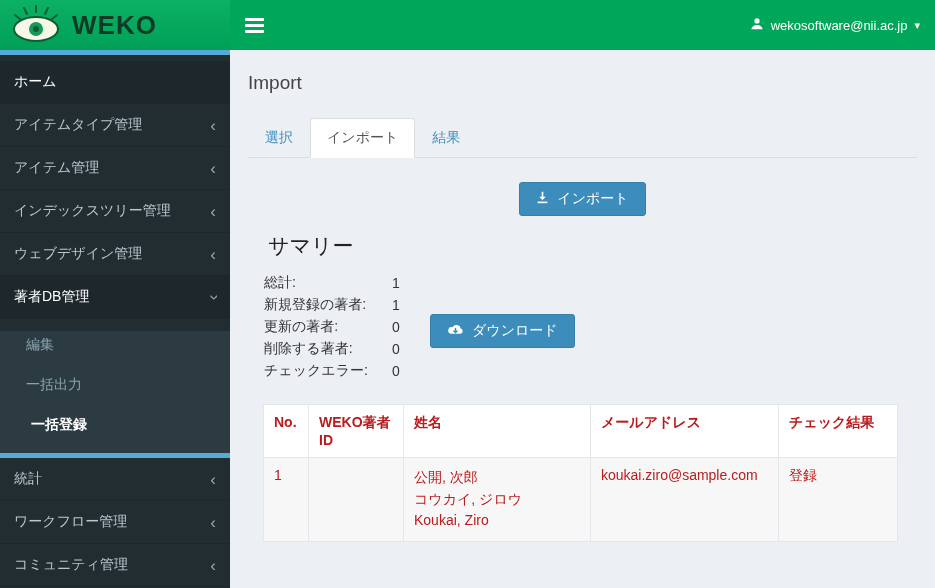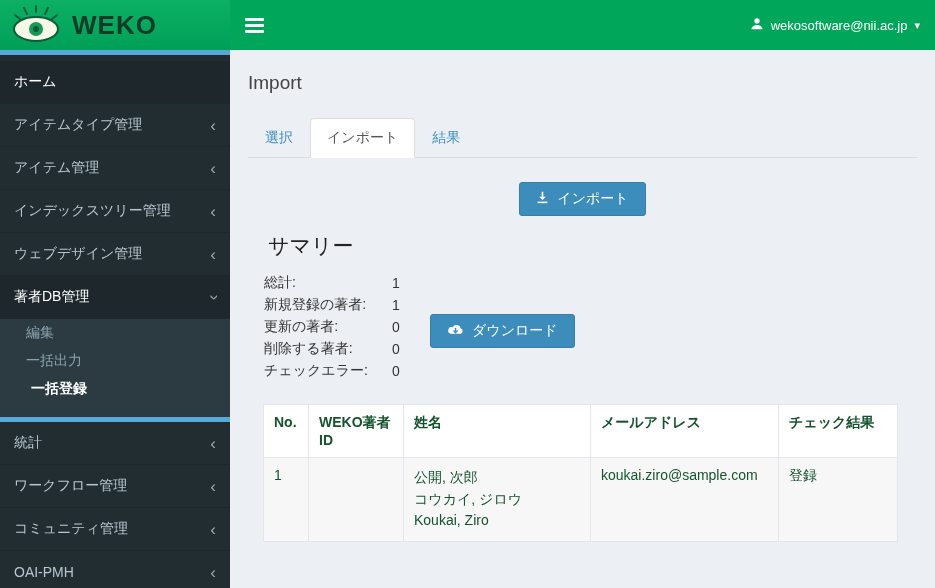--- a/index.html
+++ b/index.html
@@ -38,21 +38,21 @@
     height:43px; padding:0 14px; font-size:14px; cursor:pointer;
     display:flex; align-items:center; justify-content:space-between;
     border-bottom:1px solid #1d272c;
   }
   .side-item.active { background:#1e282c; color:#fff; }
   .chev { font-size:17px; color:#9aa9b0; line-height:1; display:inline-block; }
   .chev.down { transform:rotate(-90deg); }
   .submenu { background:#2c3b41; padding-bottom:14px; }
   .sub-item {
     height:28px; padding:0 14px 0 26px; font-size:14px; color:#8aa4af;
-    display:flex; align-items:center; cursor:pointer;
+    display:flex; align-items:center; cursor:pointer;margin-top:12px;
   }
   .sub-item.active { color:#fff; font-weight:bold;padding-left:31px; }
 
   
   .content { flex:1; padding:22px 18px 0 18px; overflow:hidden; }
   .page-title { font-size:19px; font-weight:500; color:#444; margin-bottom:24px; }
 
   .tabs { display:flex; border-bottom:1px solid #ddd; }
   .tab {
     padding:10px 16px; font-size:14px; color:#3c8dbc; cursor:pointer;
@@ -74,21 +74,21 @@
   .summary-row { height:22px; display:flex; align-items:center; }
   .summary-label { width:128px; }
   .download-btn { position:absolute; left:166px; top:42px; }
 
   table.author-table {
     width:634px; margin:22px 0 0 15px; border-collapse:collapse;
     background:#fff; font-size:14px; table-layout:fixed;
   }
   .author-table th, .author-table td {
     border:1px solid #e3e6ea; padding:9px 10px; text-align:left;
-    vertical-align:top; color:#14532d;
+    vertical-align:top; color:#b91c1c;
   }
   .author-table th { font-weight:bold; background:#fff; }
   .author-table tbody tr { background:#f7f7f7; }
   .name-line { line-height:1.55; }
   .col-no { width:45px; } .col-id { width:95px; } .col-name { width:187px; }
   .col-mail { width:188px; } .col-check { width:119px; }
 </style>
 </head>
 <body>
 

